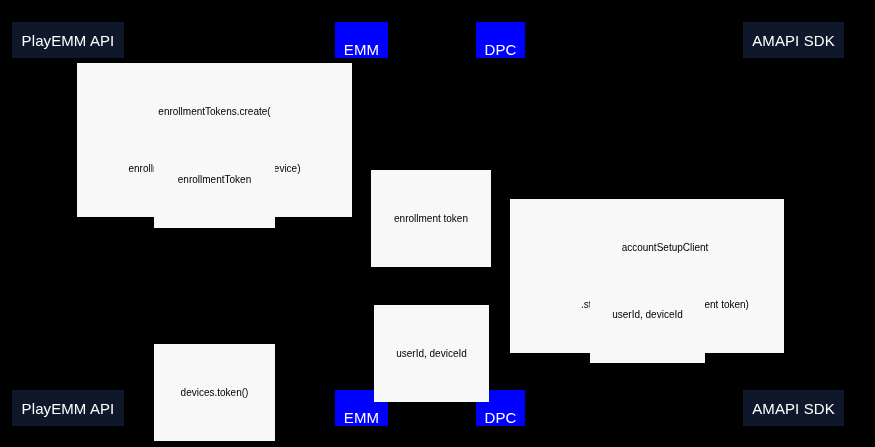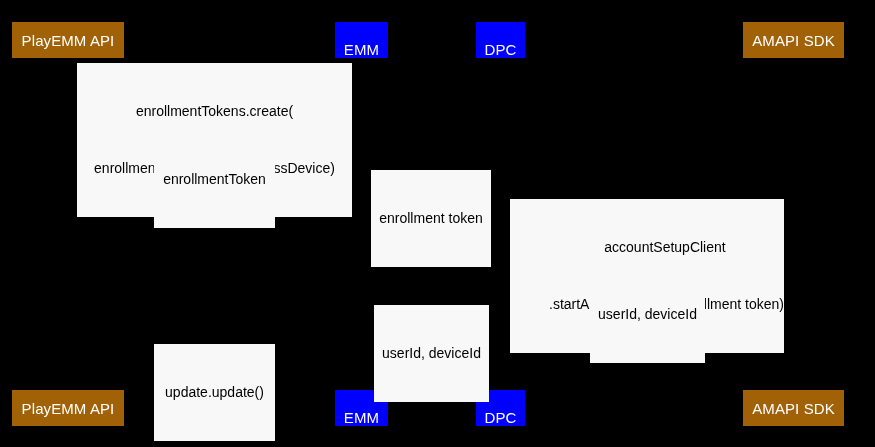--- a/index.html
+++ b/index.html
@@ -32,21 +32,21 @@
     display: flex;
     align-items: center;
     justify-content: center;
     color: #ffffff;
     font-size: 15px;
     line-height: 1;
     letter-spacing: 0.1px;
     white-space: nowrap;
     border: 1px solid rgba(255,255,255,0.0);
   }
-  .actor-box.green { background: #a16207; }
+  .actor-box.green { background: #0f172a; }
   .actor-box.blue  { background: #0000ff; align-items: flex-end; }
 
   
   .lifeline {
     position: absolute;
     width: 1px;
     background: #000000;
   }
 
   
@@ -55,21 +55,21 @@
     height: 1px;
     background: #000000;
   }
 
   
   .msg-label {
     position: absolute;
     box-sizing: border-box;
     background: #f8f8f8;
     color: #000000;
-    font-size: 14px;
+    font-size: 10px;
     line-height: 19px;
     padding: 1px 3px;
     white-space: pre;
     text-align: center;
   }
   .msg-label.multiline {
     line-height: 19px;
   }
   .msg-label .ln {
     display: block;
@@ -145,16 +145,16 @@
 
   <div class="msg-label" style="left:590px; top:266px; width:115px;">
     <span class="ln">userId, deviceId</span>
   </div>
 
   <div class="msg-label" style="left:374px; top:305px; width:115px;">
     <span class="ln">userId, deviceId</span>
   </div>
 
   <div class="msg-label" style="left:154px; top:344px; width:121px;">
-    <span class="ln">update.update()</span>
+    <span class="ln">devices.token()</span>
   </div>
 
 </div>
 
 </body></html>

